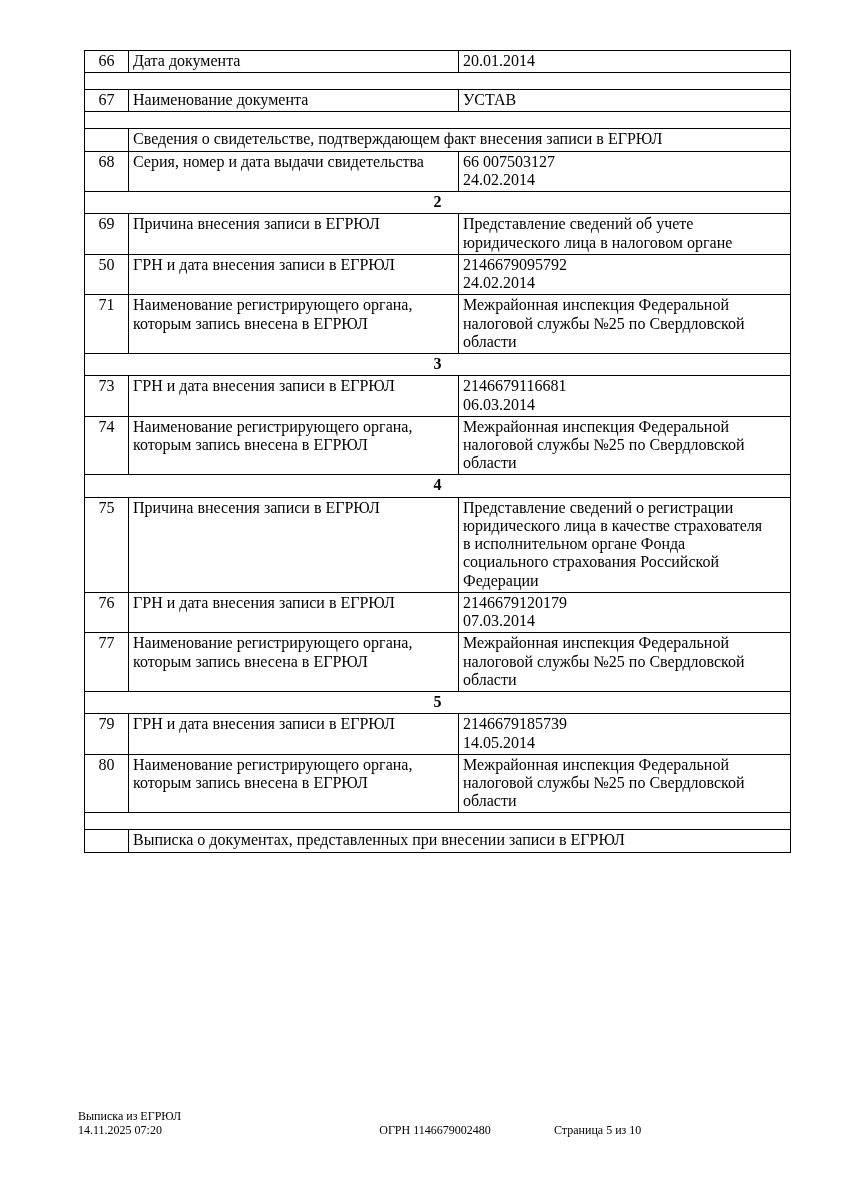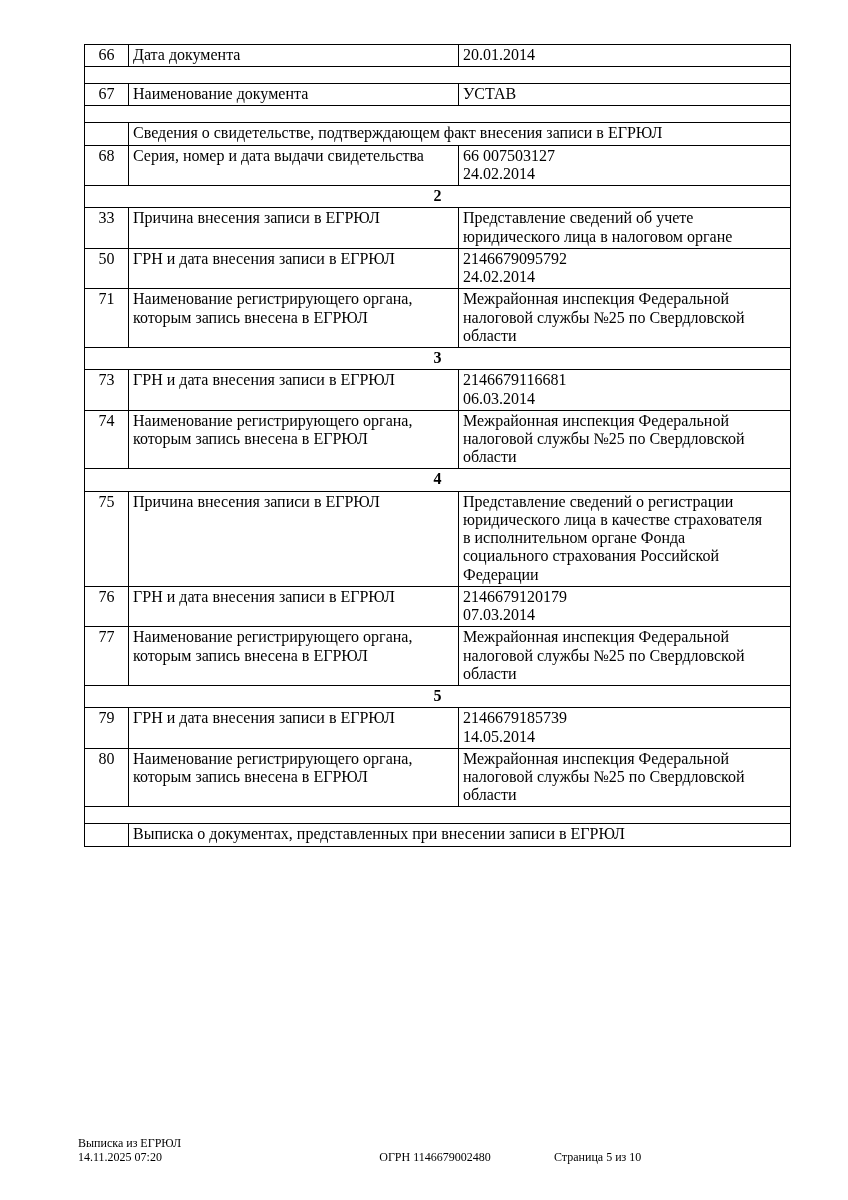--- a/index.html
+++ b/index.html
@@ -5,21 +5,21 @@
   html, body { margin: 0; padding: 0; }
   body {
     width: 848px; height: 1200px;
     background: #ffffff;
     color: #000000;
     font-family: "Liberation Serif", "DejaVu Serif", serif;
   }
   .page { position: relative; width: 848px; height: 1200px; overflow: hidden; }
 
   table.doc-table {
-    position: absolute; left: 84px; top: 44px;
+    position: absolute; left: 84px; top: 50px;
     width: 706px;
     border-collapse: collapse;
     table-layout: fixed;
   }
   table.doc-table td {
     border: 1px solid #000000;
     vertical-align: top;
     font-size: 16px;
     line-height: 1.14;
     padding: 1px 4px 2px 4px;
@@ -27,21 +27,21 @@
     overflow: hidden;
   }
   td.col-num { text-align: center; padding-left: 1px; padding-right: 1px; }
   tr.spacer td { height: 16px; padding: 0; }
   tr.secnum td { text-align: center; font-weight: bold; padding-top: 1px; padding-bottom: 2px; }
   tr.sectitle td.title-cell-center { text-align: left; }
   tr.sectitle td.title-cell-left { text-align: left; }
 
   .footer {
     position: absolute;
-    left: 78px; right: 56px; top: 1136px;
+    left: 78px; right: 56px; top: 1109px;
     display: flex;
     align-items: flex-end;
     font-size: 12px;
     line-height: 1.2;
   }
   .footer .f-left  { flex: 1 1 0; text-align: left; }
   .footer .f-center{ flex: 1 1 0; text-align: center; white-space: nowrap; }
   .footer .f-right { flex: 1 1 0; white-space: nowrap; }
 </style>
 </head>
@@ -87,21 +87,21 @@
         <td>Серия, номер и дата выдачи свидетельства</td>
         <td>66 007503127
 24.02.2014</td>
       </tr>
 
       <tr class="secnum">
         <td colspan="3">2</td>
       </tr>
 
       <tr>
-        <td class="col-num">33</td>
+        <td class="col-num">69</td>
         <td>Причина внесения записи в ЕГРЮЛ</td>
         <td>Представление сведений об учете
 юридического лица в налоговом органе</td>
       </tr>
 
       <tr>
         <td class="col-num">50</td>
         <td>ГРН и дата внесения записи в ЕГРЮЛ</td>
         <td>2146679095792
 24.02.2014</td>

